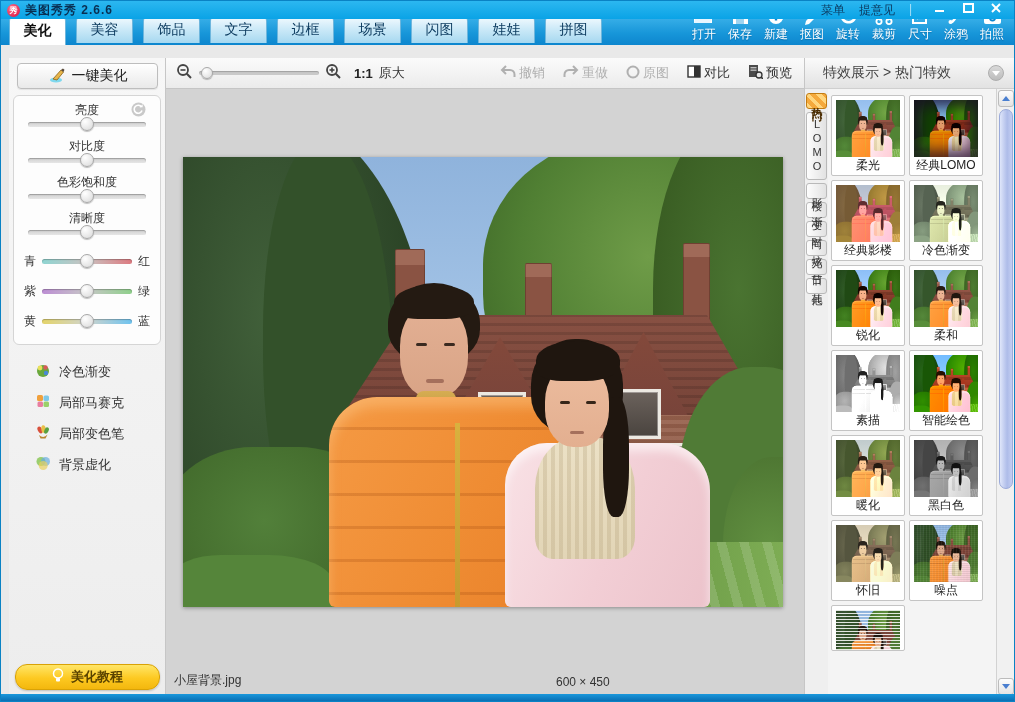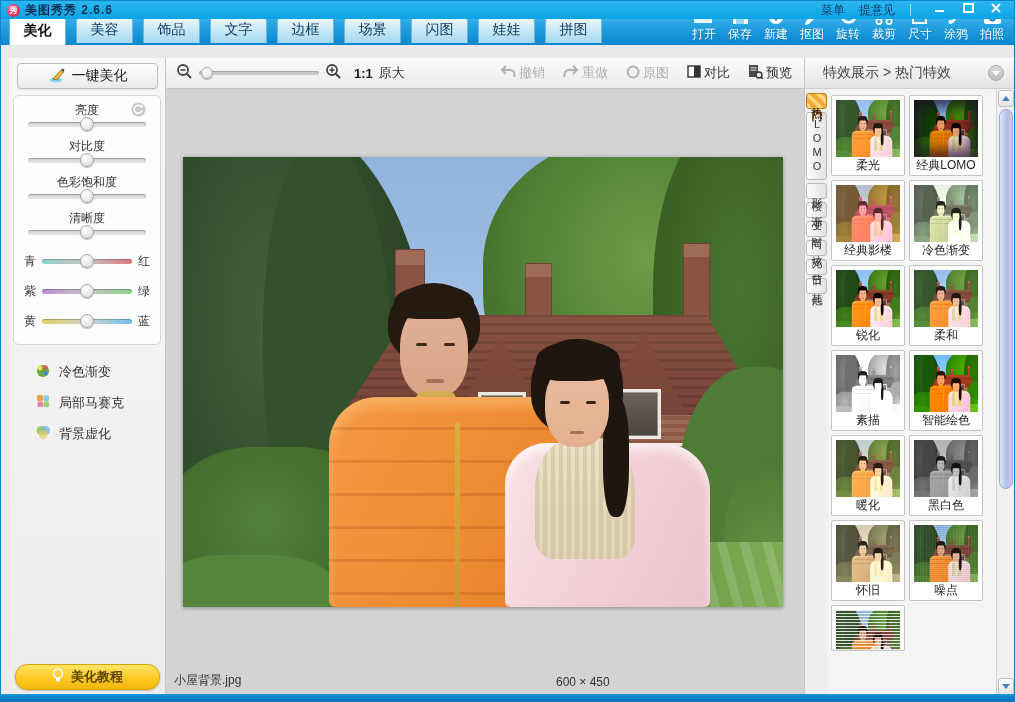--- a/index.html
+++ b/index.html
@@ -418,20 +418,29 @@
           <span><svg width="16" height="16" viewBox="0 0 16 16">
                 <rect x="2" y="2" width="6" height="6" rx="1.5" fill="#f0a03c"></rect>
                 <rect x="8.5" y="2.5" width="5.5" height="5.5" rx="1.5" fill="#7ec8e8"></rect>
                 <rect x="2.5" y="8.5" width="5.5" height="5.5" rx="1.5" fill="#e87ea0"></rect>
                 <rect x="8.5" y="8.5" width="5.5" height="5.5" rx="1.5" fill="#9ad06a"></rect>
               </svg></span>
           <span>局部马赛克</span>
         </div>
         <div class="tool-item">
           <span><svg width="16" height="16" viewBox="0 0 16 16">
+                <ellipse cx="5" cy="6" rx="2.2" ry="3.6" fill="#d8503c" transform="rotate(-28 5 6)"></ellipse>
+                <ellipse cx="8.5" cy="5" rx="2.2" ry="3.8" fill="#e8c048" transform="rotate(-5 8.5 5)"></ellipse>
+                <ellipse cx="11.5" cy="6.5" rx="2.1" ry="3.4" fill="#58a040" transform="rotate(24 11.5 6.5)"></ellipse>
+                <path d="M4 11 q4.5 4 8.5-.5 l-2 4 h-5z" fill="#b8862e"></path>
+              </svg></span>
+          <span>局部变色笔</span>
+        </div>
+        <div class="tool-item">
+          <span><svg width="16" height="16" viewBox="0 0 16 16">
                 <circle cx="6" cy="6.5" r="4.5" fill="#8cc858" opacity="0.85"></circle>
                 <circle cx="10.5" cy="6.5" r="4.5" fill="#68aee0" opacity="0.7"></circle>
                 <circle cx="8.2" cy="10.5" r="4.5" fill="#e8d060" opacity="0.7"></circle>
               </svg></span>
           <span>背景虚化</span>
         </div>
       </div>
 
       <div class="tutorial">
         <span><svg width="12" height="15" viewBox="0 0 12 15">

